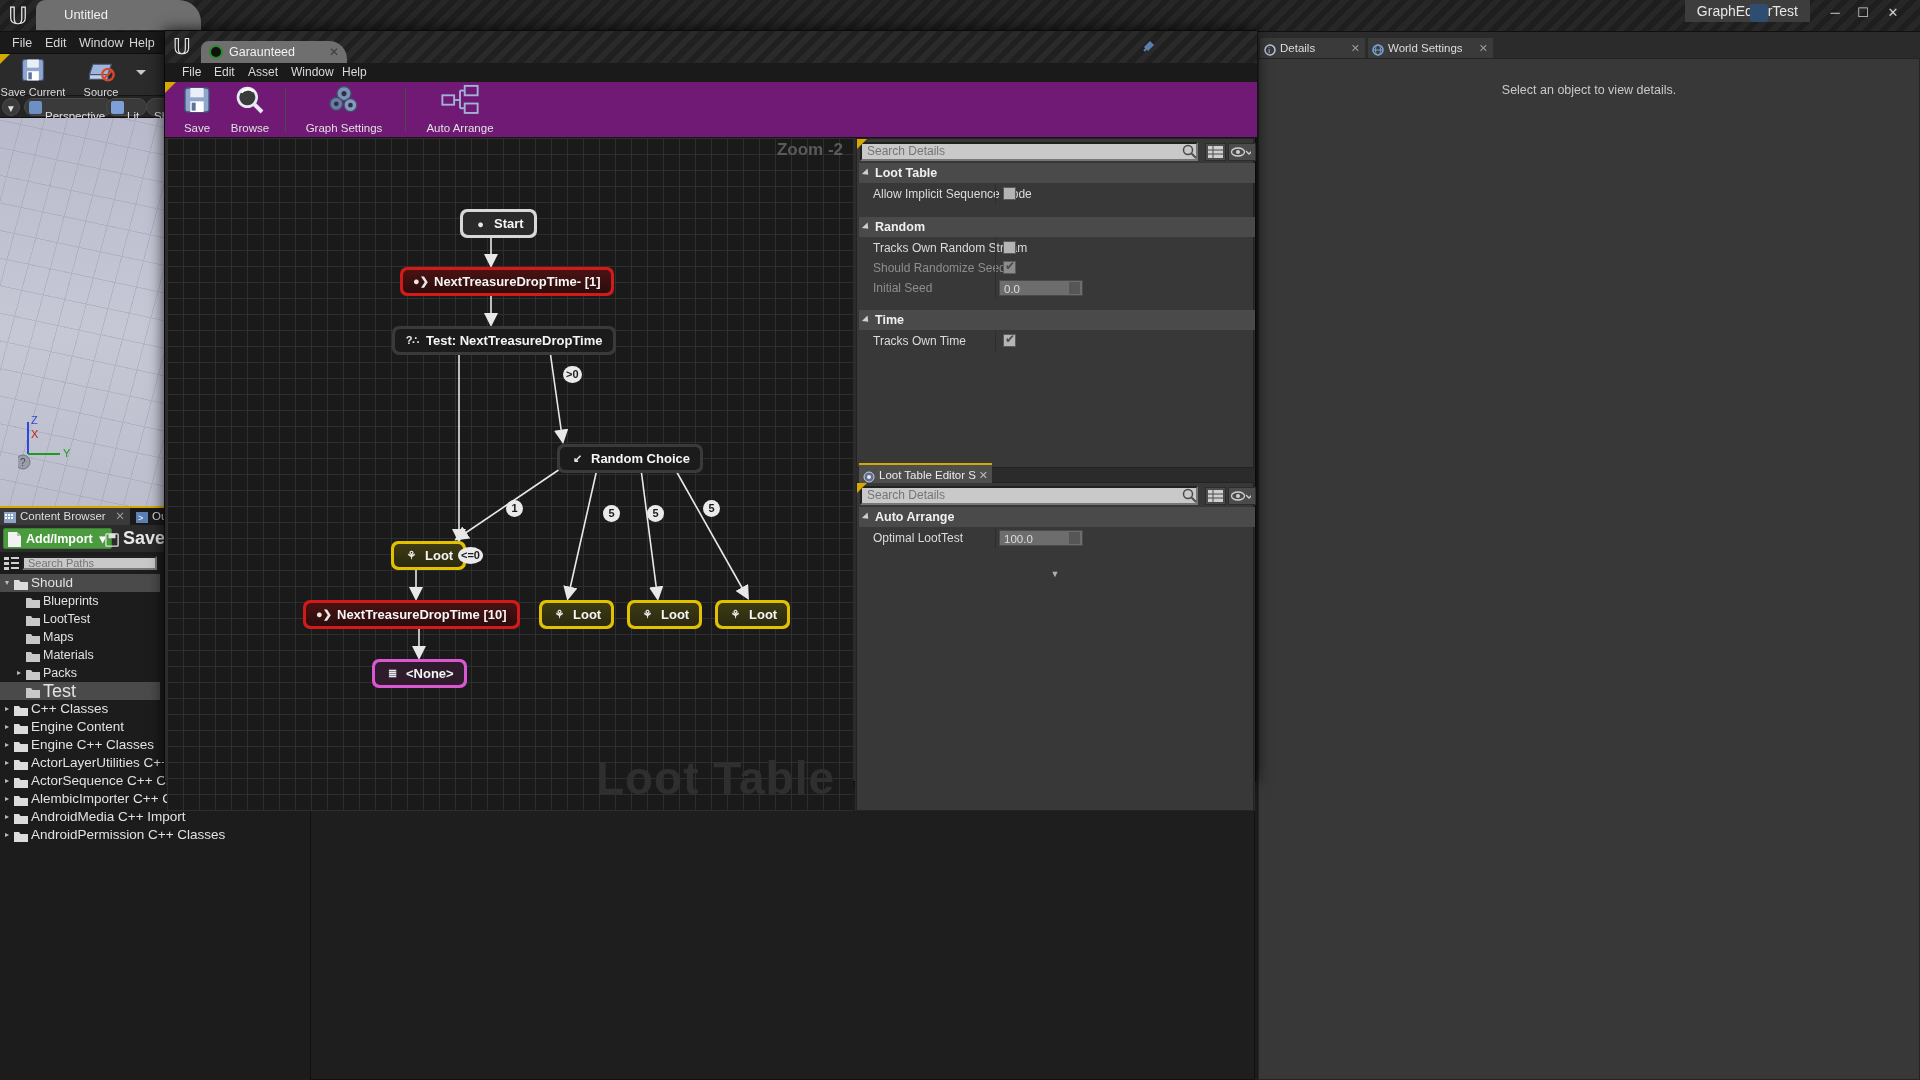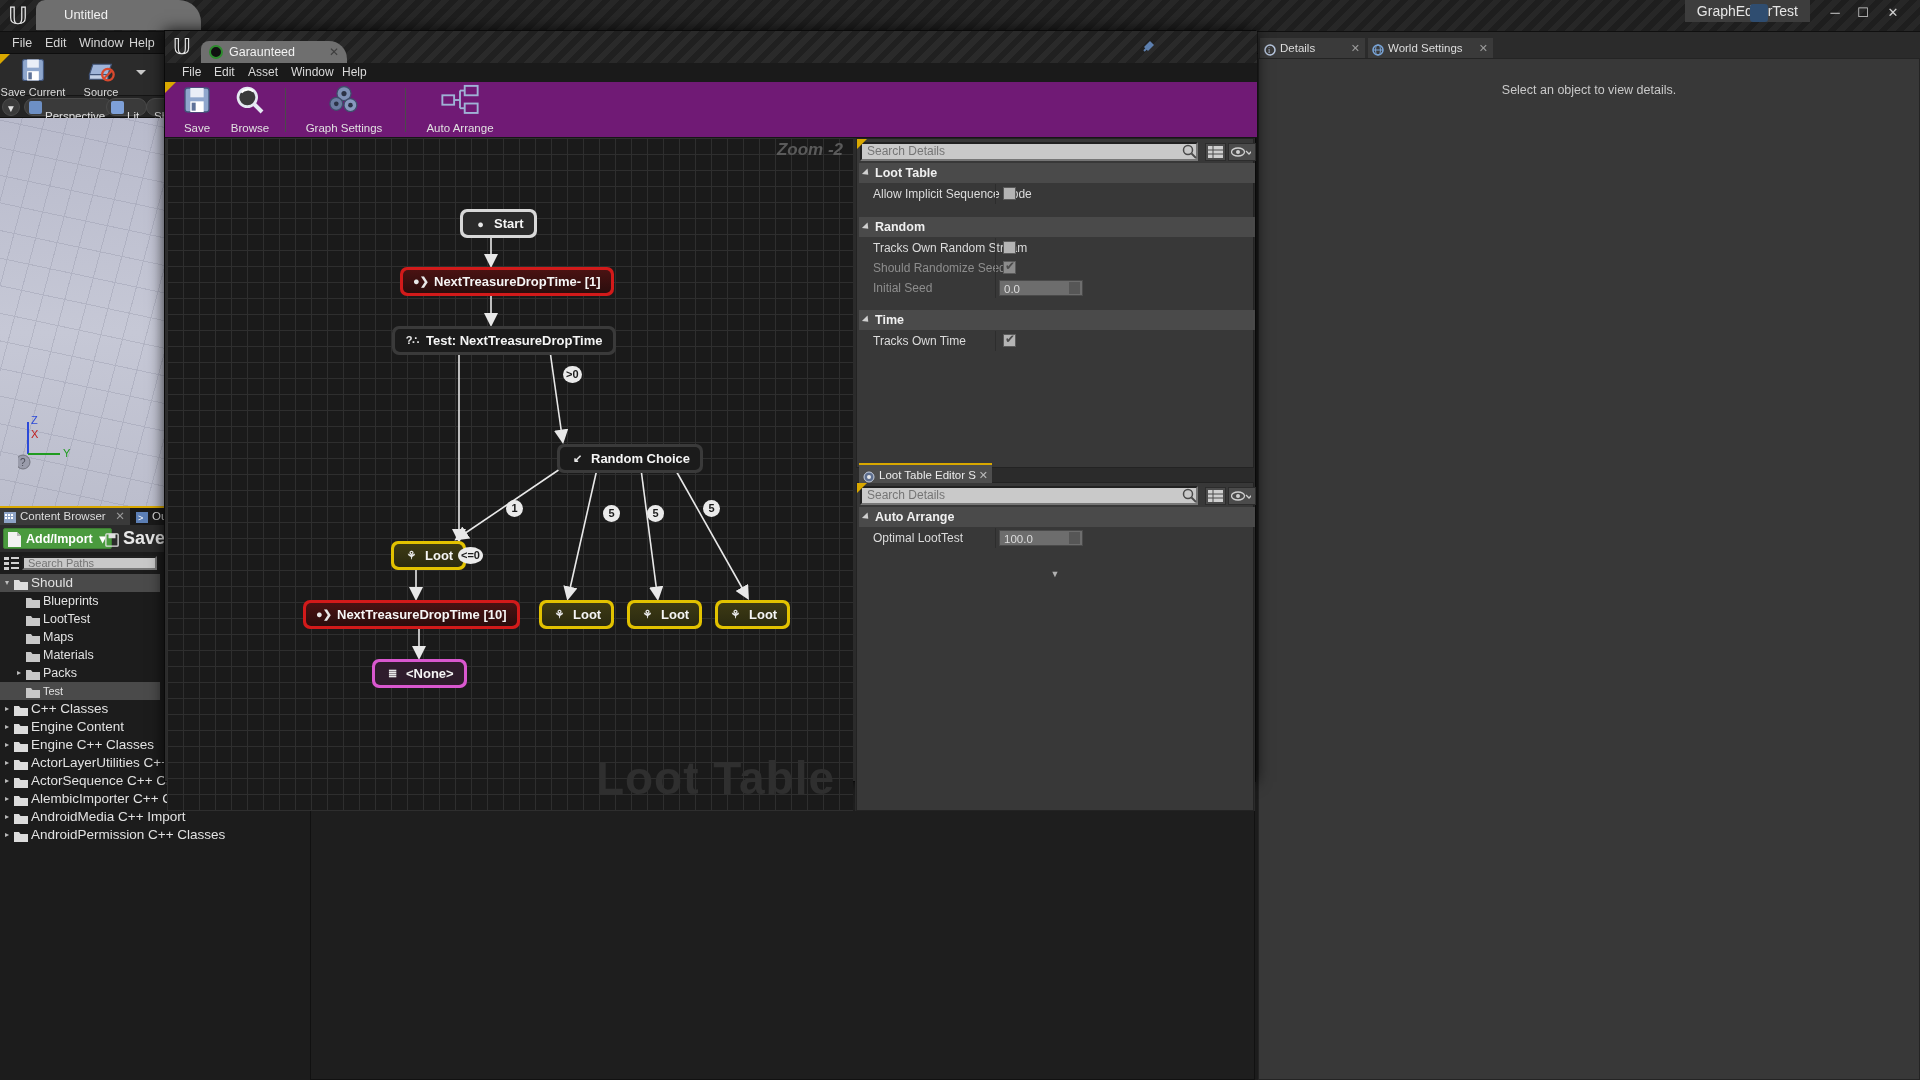--- a/index.html
+++ b/index.html
@@ -132,21 +132,21 @@
   .graph { position:absolute; left:2px; top:107px; width:686px; height:673px;
      background:#1a1a1a; overflow:hidden; }
   .graph-grid { position:absolute; inset:0;
      background-image:
         repeating-linear-gradient(to right, #2e2e2e 0 1px, transparent 1px 16px),
         repeating-linear-gradient(to bottom, #2e2e2e 0 1px, transparent 1px 16px),
         repeating-linear-gradient(to right, #0c0c0c 0 1px, transparent 1px 96px),
         repeating-linear-gradient(to bottom, #0c0c0c 0 1px, transparent 1px 96px);
   }
   .zoom-label { position:absolute; right:10px; top:2px; font-size:17px; color:#5a5a5a;
-     font-weight:bold;font-style:italic;}
+     font-weight:bold;}
   .watermark { position:absolute; right:18px; bottom:6px; font-size:46px; color:#2f2f2f;
      font-weight:bold; letter-spacing:1px;}
 
   .node { position:absolute; border-radius:7px; padding:3px;
      font-size:13px; font-weight:bold; color:#f5f5f5; white-space:nowrap; }
   .node .inner { border-radius:5px; padding:4px 10px; display:flex; align-items:center; gap:6px;}
   .node.start { background:#d8d8d8; }
   .node.start .inner { background:#2a2a2a; }
   .node.dark { background:#3a3a3a; }
   .node.dark .inner { background:#1b1b1b; }
@@ -393,21 +393,21 @@
           <span class="arw" style="left:14px">▸</span>
           <span class="fico" style="left:26px"><svg width="14" height="11">
               <path d="M0 1 h5 l1.5 2 H14 v8 H0 Z" fill="#c8c8c8"></path>
             </svg></span>
           <span class="txt" style="left:43px;font-size:12.5px">Packs</span>
         </div>
         <div class="tnode sel">
           <span class="fico" style="left:26px"><svg width="14" height="11">
               <path d="M0 1 h5 l1.5 2 H14 v8 H0 Z" fill="#c8c8c8"></path>
             </svg></span>
-          <span class="txt" style="left:43px;font-size:11px">Test</span>
+          <span class="txt" style="left:43px;font-size:18px">Test</span>
         </div>
         <div class="tnode">
           <span class="arw" style="left:2px">▸</span>
           <span class="fico" style="left:14px"><svg width="14" height="11">
               <path d="M0 1 h5 l1.5 2 H14 v8 H0 Z" fill="#dcdcdc"></path>
             </svg></span>
           <span class="txt" style="left:31px;font-size:13.5px">C++ Classes</span>
         </div>
         <div class="tnode">
           <span class="arw" style="left:2px">▸</span>

